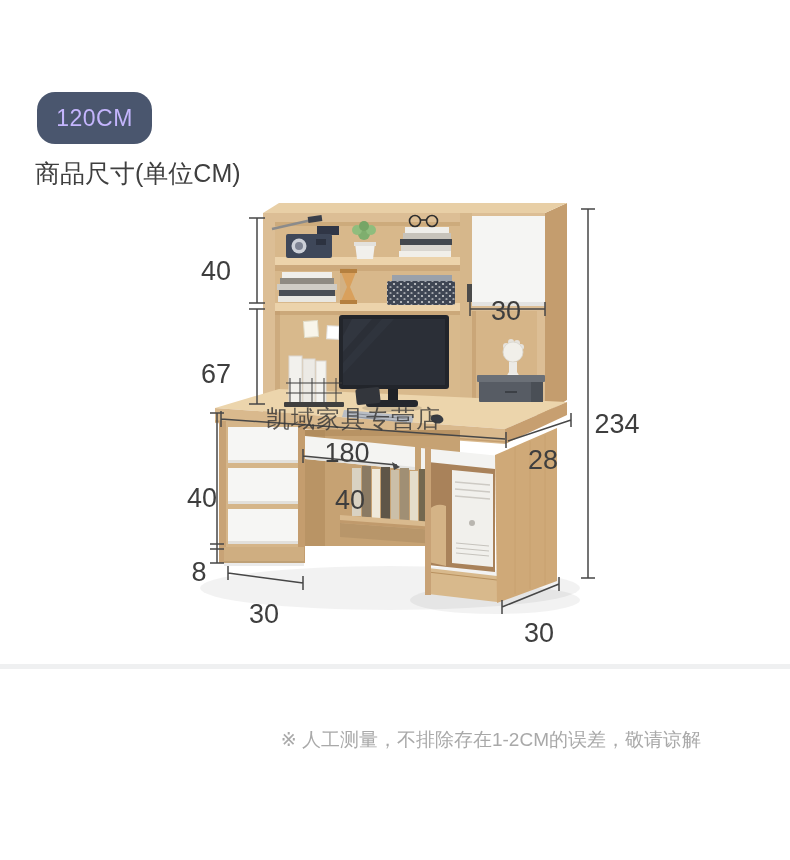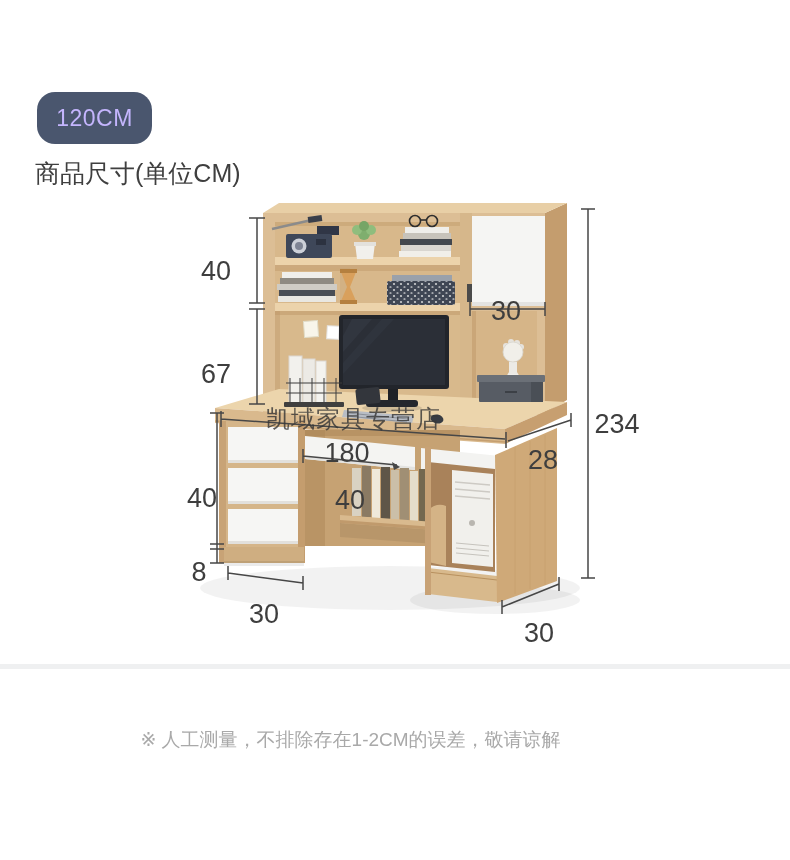--- a/index.html
+++ b/index.html
@@ -9,21 +9,21 @@
   .badge{left:37px;top:92px;width:115px;height:52px;background:#4a566e;border-radius:18px;
          color:#c4b5fd;font-size:23px;display:flex;align-items:center;justify-content:center;
          letter-spacing:.5px;}
   .subtitle{left:35px;top:157px;font-size:25px;color:#3f3f3f;}
   .stage{left:0;top:0;width:790px;height:860px;}
   .dim{position:absolute;transform:translate(-50%,-50%);font-size:27px;color:#3e3e3e;
        white-space:nowrap;margin-top:17px;}
   .watermark{left:266px;top:403px;font-size:24px;letter-spacing:1px;color:rgba(55,55,55,.82);
              white-space:nowrap;}
   .divider{left:0;top:664px;width:790px;height:5px;background:#eff0f1;}
-  .footnote{left:0;top:727px;width:701px;text-align:center;font-size:19px;color:#a9a9a9;}
+  .footnote{left:0;top:727px;width:701px;text-align:right;font-size:19px;color:#a9a9a9;}
 </style>
 </head>
 <body>
 
 <div class="abs badge">120CM</div>
 
 <div class="abs subtitle">商品尺寸(单位CM)</div>
 
 <svg class="abs stage" viewBox="0 0 790 860" xmlns="http://www.w3.org/2000/svg">
   <defs>

